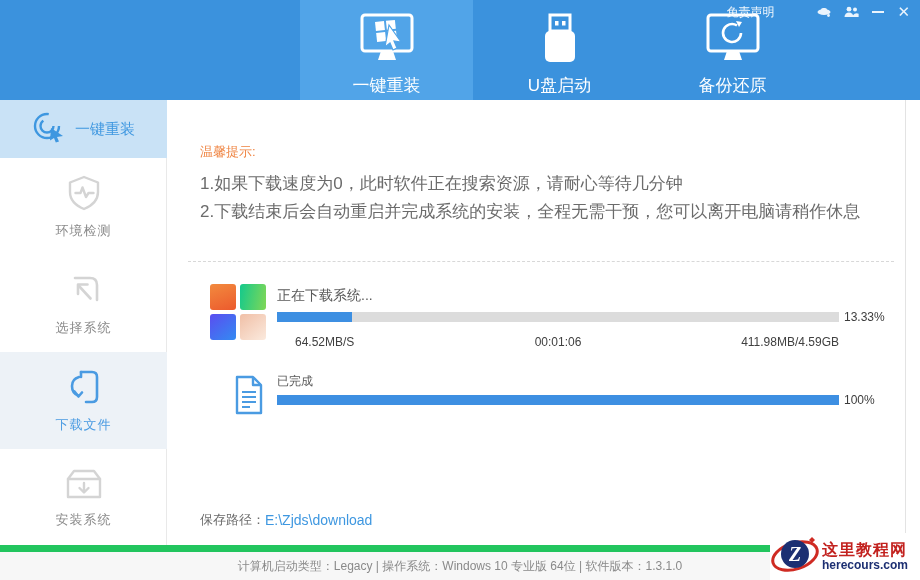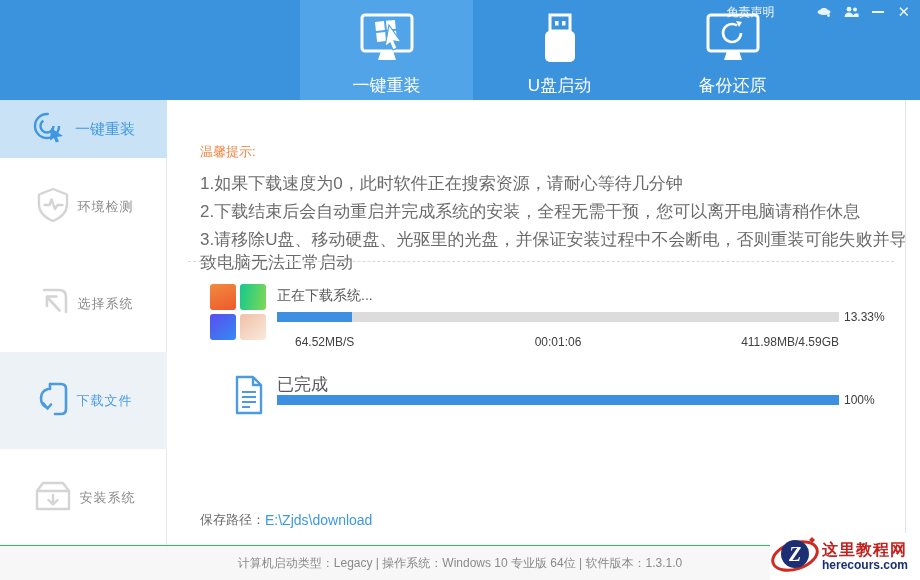--- a/index.html
+++ b/index.html
@@ -22,21 +22,21 @@
   .tb-icon { margin-left:13px; cursor:pointer; display:flex; align-items:center; }
   .min-glyph { display:inline-block; width:12px; height:0; border-top:2px solid #eaf4fd; }
   .close-glyph { color:#eaf4fd; font-size:15px; line-height:14px; }
 
   
   .sidebar { position:absolute; left:0; top:100px; width:167px; height:445px; background:#fff;
              border-right:1px solid #e9e9e9; }
   .side-head { position:absolute; left:0; top:0; width:167px; height:58px; background:#C9E2F6;
                display:flex; align-items:center; justify-content:center; gap:9px; cursor:pointer; }
   .side-head .lbl { color:#3E97E0; font-size:15px; }
-  .side-item { position:absolute; left:0; width:167px; height:97px; display:flex; flex-direction:row;
+  .side-item { position:absolute; left:0; width:167px; height:97px; display:flex; flex-direction:column;
                align-items:center; justify-content:center; gap:6px; cursor:pointer; }
   .side-item .lbl { font-size:13px; color:#8a8a8a; letter-spacing:1px; }
   .side-item.active { background:#EDF2F7; }
   .side-item.active .lbl { color:#4A9BE2; }
   .si2 { top:58px; } .si3 { top:155px; } .si4 { top:252px; } .si5 { top:349px; }
 
   
   .tips-title { position:absolute; left:200px; top:143px; font-size:13px; color:#EF8340; }
   .tip-line { position:absolute; left:200px; font-size:17px; color:#6b6b6b; }
   .tl1 { top:172px; } .tl2 { top:200px; } .tl3 { top:228px; }
@@ -55,31 +55,31 @@
   .pbar1 { top:312px; } .pbar2 { top:395px; }
   .pfill { height:10px; background:#3D8FE2; }
   .pct { position:absolute; left:844px; font-size:12px; color:#3c3c3c; white-space:nowrap; }
   .pct1 { top:310px; } .pct2 { top:393px; }
   .stat { position:absolute; top:335px; font-size:12px; color:#404040; }
   .stat-speed { left:295px;text-align:right; }
   .stat-time { left:498px; width:120px; text-align:center; }
   .stat-size { left:679px; width:160px; text-align:right; }
 
   .doc-icon-wrap { position:absolute; left:233px; top:374px; }
-  .done-status { position:absolute; left:277px; top:373px; font-size:17px; color:#595959; }
+  .done-status { position:absolute; left:277px; top:373px; font-size:12px; color:#595959; }
 
   .path-row { position:absolute; left:200px; top:511px; display:flex; align-items:center; }
   .path-label { font-size:13px; color:#6b6b6b; }
   .path-value { font-size:14px; color:#3E97E0; cursor:pointer; }
 
   .v-divider { position:absolute; left:905px; top:100px; width:1px; height:456px; background:#e3e3e3; }
 
   
   .statusbar { position:absolute; left:0; top:545px; width:920px; height:35px; background:#f7f7f7;
-               border-top:1px solid #22c55e; display:flex; align-items:center; justify-content:center; }
+               border-top:7px solid #22c55e; display:flex; align-items:center; justify-content:center; }
   .status-text { font-size:12px; color:#8a8a8a; }
 
   
   .watermark { position:absolute; right:0; bottom:0; width:150px; height:47px; background:#fff;
                display:flex; align-items:center; }
   .wm-texts { display:flex; flex-direction:column; margin-left:2px; }
   .wm-title { color:#c2211e; font-size:16px; font-weight:bold; letter-spacing:1px; line-height:1.1; }
   .wm-domain { color:#1c2f72; font-size:12px; font-weight:bold; }
 </style>
 </head>
@@ -211,21 +211,20 @@
           <path d="M21 16 V25 M16.5 21 L21 25.5 L25.5 21"></path>
         </svg>
       </span>
       <span class="lbl">安装系统</span>
     </div>
   </div>
 
   <div class="tips-title">温馨提示:</div>
   <div class="tip-line tl1">1.如果下载速度为0，此时软件正在搜索资源，请耐心等待几分钟</div>
   <div class="tip-line tl2">2.下载结束后会自动重启并完成系统的安装，全程无需干预，您可以离开电脑请稍作休息</div>
-  <div class="tip-line tl3">3.请移除U盘、移动硬盘、光驱里的光盘，并保证安装过程中不会断电，否则重装可能失败并导致电脑无法正常启动</div>
   <div class="dash-sep"></div>
 
   <div class="winlogo">
     <div class="wl-tl"></div>
     <div class="wl-tr"></div>
     <div class="wl-bl"></div>
     <div class="wl-br"></div>
   </div>
 
   <div class="dl-status">正在下载系统...</div>

